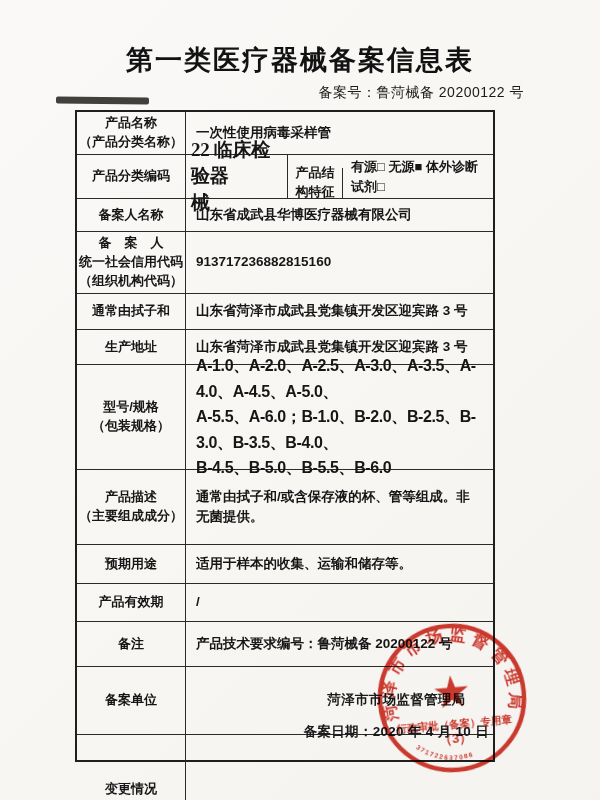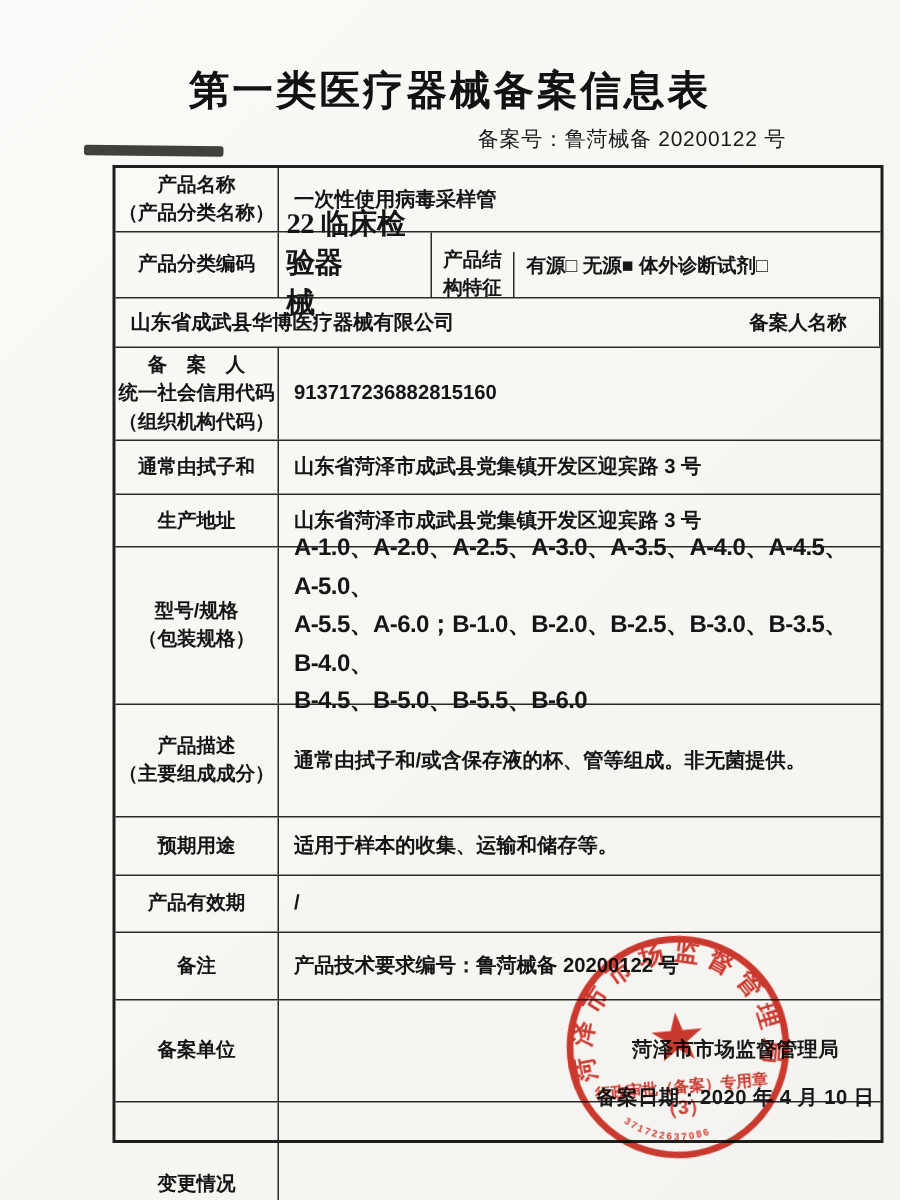--- a/index.html
+++ b/index.html
@@ -25,21 +25,21 @@
     position:absolute;top:84px;right:76px;
     font-size:14px;font-weight:normal;letter-spacing:.5px;
     color:#1a1a1a;
   }
   .smudge{
     position:absolute;left:56px;top:97px;width:93px;height:7px;
     background:#262523;border-radius:2px;opacity:.88;
     transform:rotate(.6deg);
   }
   .tbl{
-    position:absolute;left:75px;top:110px;width:514px;height:652px;
+    position:absolute;left:75px;top:110px;width:420px;height:652px;
     border:2px solid #1f1f1f;
     box-sizing:border-box;
     display:flex;flex-direction:column;
     background:transparent;
   }
   .row{
     display:flex;box-sizing:border-box;
     border-bottom:1.5px solid #2a2a2a;
     flex:0 0 auto;
   }
@@ -115,22 +115,22 @@
     <div class="row" style="height:44px">
       <div class="cell lab">产品分类编码</div>
       <div class="cell mid">22 临床检验器
 械</div>
       <div class="cell mid2">产品结
 构特征</div>
       <div class="cell val" style="font-size:13px;padding:3px 8px">有源□ 无源■ 体外诊断试剂□</div>
     </div>
 
     <div class="row" style="height:33px">
+      <div class="cell lab">备案人名称</div>
       <div class="cell val">山东省成武县华博医疗器械有限公司</div>
-      <div class="cell lab">备案人名称</div>
     </div>
 
     <div class="row" style="height:62px">
       <div class="cell lab">备　案　人
 统一社会信用代码
 （组织机构代码）</div>
       <div class="cell val">913717236882815160</div>
     </div>
 
     <div class="row" style="height:36px">

